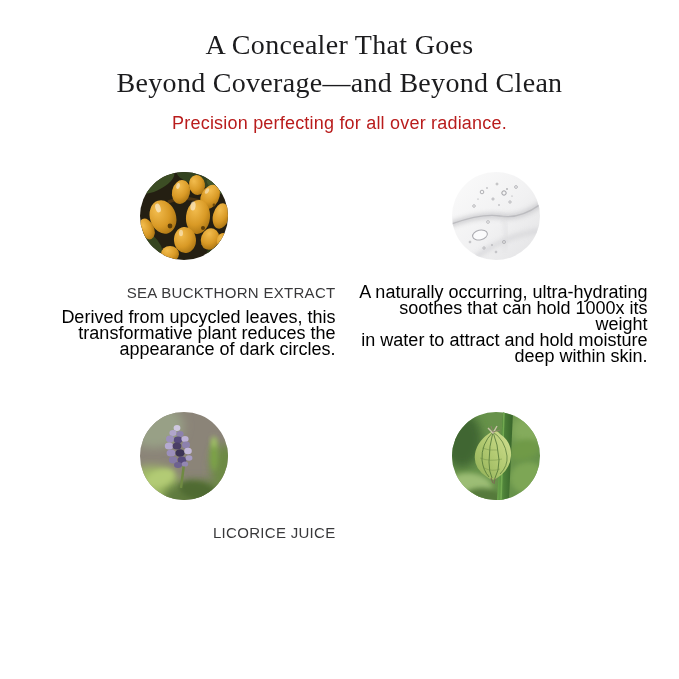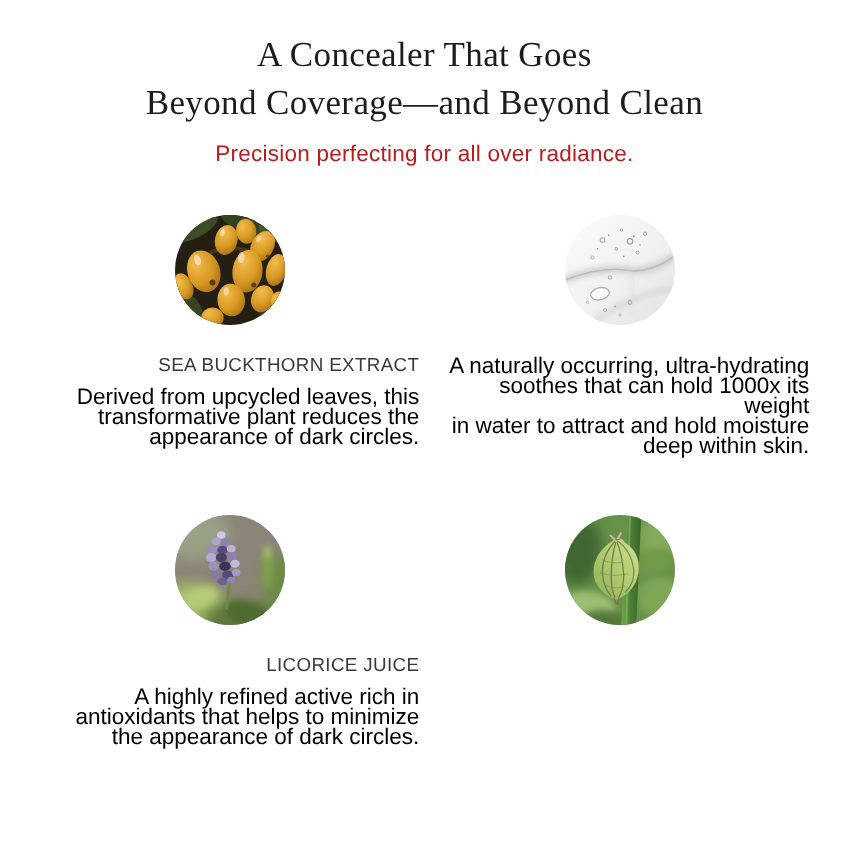--- a/index.html
+++ b/index.html
@@ -198,23 +198,20 @@
           <ellipse cx="40" cy="41" rx="4.6" ry="3.8" fill="#3c3356"></ellipse>
           <ellipse cx="48" cy="39" rx="3.8" ry="3.2" fill="#c3b8da"></ellipse>
           <ellipse cx="33" cy="48" rx="4.2" ry="3.4" fill="#857aa6"></ellipse>
           <ellipse cx="42" cy="48" rx="4.4" ry="3.6" fill="#564a7c"></ellipse>
           <ellipse cx="49" cy="46" rx="3.4" ry="2.8" fill="#a79cc5"></ellipse>
           <ellipse cx="38" cy="53" rx="4" ry="3" fill="#6d6190"></ellipse>
           <ellipse cx="45" cy="52" rx="3.2" ry="2.6" fill="#9387b2"></ellipse>
         </svg>
       </span>
       <h3 class="ing-name">LICORICE JUICE</h3>
-      <p class="ing-desc">A highly refined active rich in
-antioxidants that helps to minimize
-the appearance of dark circles.</p>
     </figure>
 
     <figure class="cell">
       <span class="circle">
         <svg viewBox="0 0 88 88" xmlns="http://www.w3.org/2000/svg">
           <defs>
             <filter id="gbB1" x="-60%" y="-60%" width="220%" height="220%">
                 <feGaussianBlur stdDeviation="5"></feGaussianBlur>
               </filter>
             <filter id="gbB2" x="-60%" y="-60%" width="220%" height="220%">

